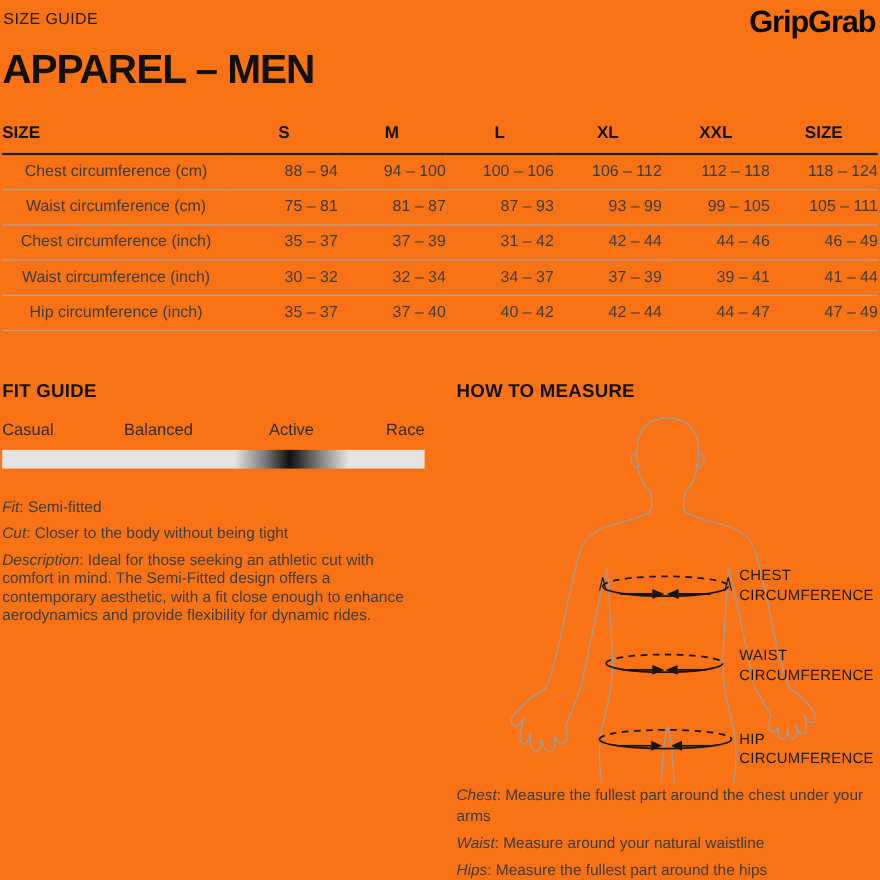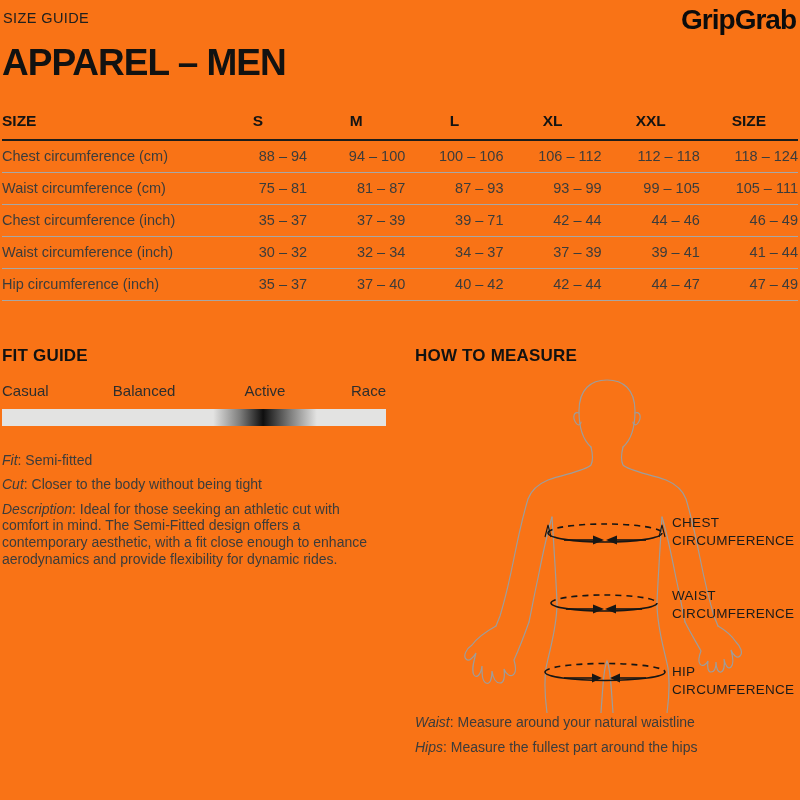--- a/index.html
+++ b/index.html
@@ -15,21 +15,21 @@
 
   
   .size-table-wrap { position:absolute; left:2px; right:2px; top:106px; }
   table { width:100%; border-collapse:collapse; table-layout:fixed; }
   col.label-col { width:26%; }
   th { font-size:15.5px; font-weight:700; color:#141413; text-align:center;
        padding:6px 0 9px 0; border-bottom:2px solid #1d1d1b; }
   th.first { text-align:left; }
   td { font-size:14.5px; color:#3c3c3b; text-align:right; height:32px;
        border-bottom:1px solid #a7a7a6; }
-  td.first { text-align:left; font-size:14.5px; }
+  td.first { text-align:center; font-size:14.5px; }
   tr.thick-bottom td { border-bottom:2px solid #1d1d1b; }
 
   
   .fit-guide { position:absolute; left:2px; top:346px; width:384px; }
   .section-title { font-size:17px; font-weight:700; color:#121211; letter-spacing:.2px; }
   .scale-labels { position:relative; height:18px; margin-top:16px; font-size:15px; color:#2e2e2d; }
   .scale-labels .l0 { position:absolute; left:0; }
   .scale-labels .l1 { position:absolute; left:37%; transform:translateX(-50%); }
   .scale-labels .l2 { position:absolute; left:68.5%; transform:translateX(-50%); }
   .scale-labels .l3 { position:absolute; right:0; }
@@ -98,21 +98,21 @@
           <td>81 – 87</td>
           <td>87 – 93</td>
           <td>93 – 99</td>
           <td>99 – 105</td>
           <td>105 – 111</td>
         </tr>
         <tr>
           <td class="first">Chest circumference (inch)</td>
           <td>35 – 37</td>
           <td>37 – 39</td>
-          <td>39 – 71</td>
+          <td>31 – 42</td>
           <td>42 – 44</td>
           <td>44 – 46</td>
           <td>46 – 49</td>
         </tr>
         <tr>
           <td class="first">Waist circumference (inch)</td>
           <td>30 – 32</td>
           <td>32 – 34</td>
           <td>34 – 37</td>
           <td>37 – 39</td>
@@ -207,17 +207,18 @@
       <line x1="216" y1="310" x2="190" y2="310"></line>
       <polygon points="190,305.5 180,310 190,314.5" fill="#161615" stroke="none"></polygon>
     </g>
   </svg>
 
   <div class="measure-label ml-chest">CHEST CIRCUMFERENCE</div>
   <div class="measure-label ml-waist">WAIST CIRCUMFERENCE</div>
   <div class="measure-label ml-hip">HIP CIRCUMFERENCE</div>
 
   <div class="instructions">
+    <p class="instr"><span class="term">Chest</span><span>: Measure the fullest part around the chest under your arms</span></p>
     <p class="instr"><span class="term">Waist</span><span>: Measure around your natural waistline</span></p>
     <p class="instr"><span class="term">Hips</span><span>: Measure the fullest part around the hips</span></p>
   </div>
 
 </div>
 
 </body></html>

